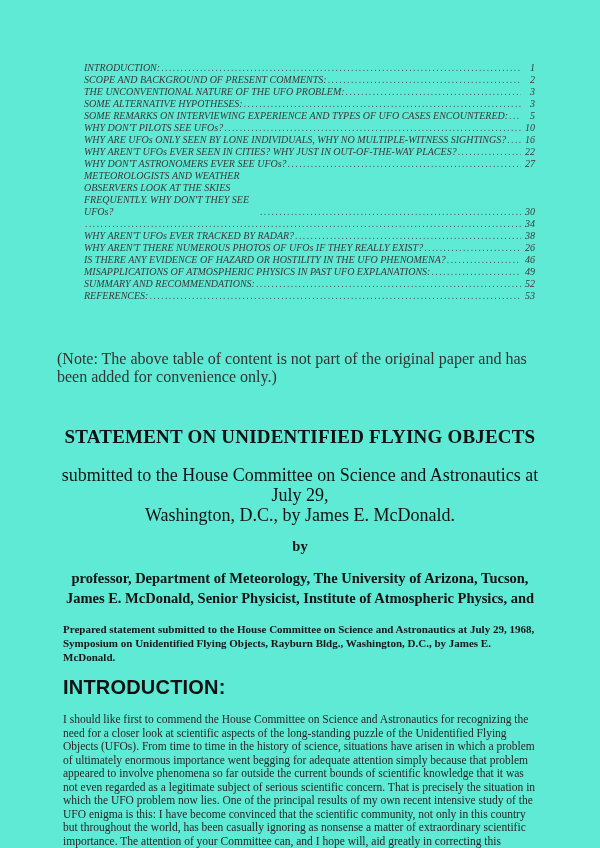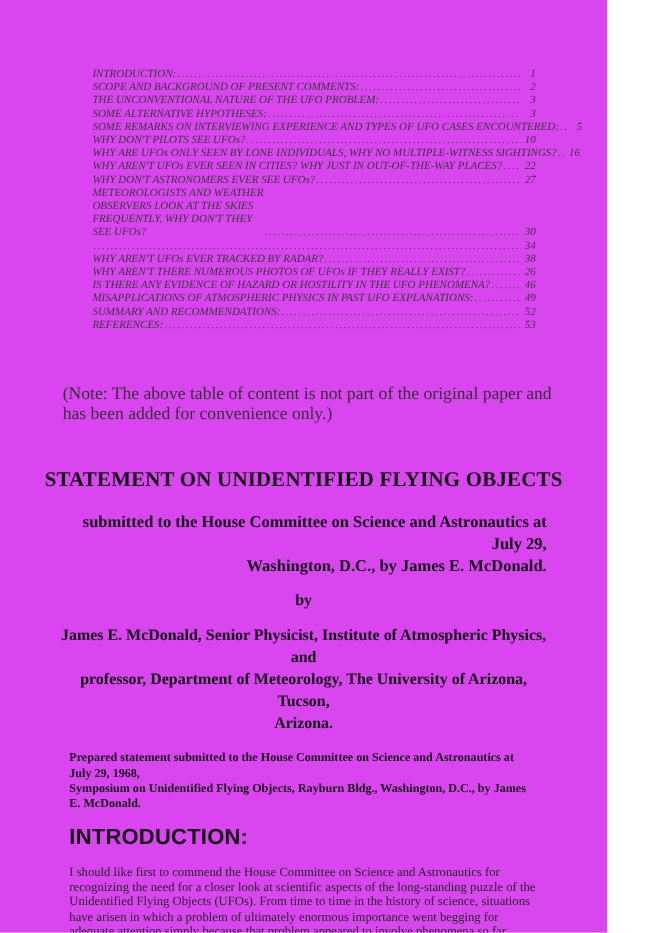--- a/index.html
+++ b/index.html
@@ -1,19 +1,19 @@
 <!DOCTYPE html>
 <html><head>
 <meta charset="utf-8">
 <style>
   * { margin: 0; padding: 0; box-sizing: border-box; }
   html, body { background: #ffffff; }
   body { width: 600px; margin: 0 auto; font-family: "Liberation Serif", "DejaVu Serif", serif; }
   .page {
-    width: 552px; height: 848px; background: #d946ef; overflow: hidden; position: relative;
+    width: 600px; height: 848px; background: #5eead4; overflow: hidden; position: relative;
   }
 
   
   .toc {
     padding-top: 62px;
     margin-left: 84px;
     margin-right: 65px;
     color: #3a3a3a;
   }
   .toc-row {
@@ -57,23 +57,23 @@
   .title {
     margin: 40px 30px 0 30px;
     text-align: center;
     font-size: 19px;
     font-weight: bold;
     color: #121212;
     letter-spacing: 0.2px;
   }
   .submission {
     margin: 17px 55px 0 55px;
-    text-align: right;
-    font-size: 15px;
-    font-weight: bold;
+    text-align: center;
+    font-size: 18px;
+    font-weight: normal;
     line-height: 20px;
     color: #121212;
   }
   .byline {
     margin-top: 13px;
     text-align: center;
     font-size: 14.5px;
     font-weight: bold;
     color: #121212;
   }
@@ -209,23 +209,22 @@
   <div class="title">STATEMENT ON UNIDENTIFIED FLYING OBJECTS</div>
 
   <div class="submission">
     <div>submitted to the House Committee on Science and Astronautics at July 29,</div>
     <div>Washington, D.C., by James E. McDonald.</div>
   </div>
 
   <div class="byline">by</div>
 
   <div class="author">
+    <div>professor, Department of Meteorology, The University of Arizona, Tucson,</div>
     <div>James E. McDonald, Senior Physicist, Institute of Atmospheric Physics, and</div>
-    <div>professor, Department of Meteorology, The University of Arizona, Tucson,</div>
-    <div>Arizona.</div>
   </div>
 
   <div class="prepared">
     <div>Prepared statement submitted to the House Committee on Science and Astronautics at July 29, 1968,</div>
     <div>Symposium on Unidentified Flying Objects, Rayburn Bldg., Washington, D.C., by James E. McDonald.</div>
   </div>
 
   <div class="intro-heading">INTRODUCTION:</div>
 
   <div class="body-par">I should like first to commend the House Committee on Science and Astronautics for recognizing the need for a closer look at scientific aspects of the long-standing puzzle of the Unidentified Flying Objects (UFOs). From time to time in the history of science, situations have arisen in which a problem of ultimately enormous importance went begging for adequate attention simply because that problem appeared to involve phenomena so far outside the current bounds of scientific knowledge that it was not even regarded as a legitimate subject of serious scientific concern. That is precisely the situation in which the UFO problem now lies. One of the principal results of my own recent intensive study of the UFO enigma is this: I have become convinced that the scientific community, not only in this country but throughout the world, has been casually ignoring as nonsense a matter of extraordinary scientific importance. The attention of your Committee can, and I hope will, aid greatly in correcting this situation. As you will note in the following, my own present opinion, based on two years of careful study, is that UFOs are probably extraterrestrial devices engaged in something that might very tentatively be termed "surveillance."</div>

